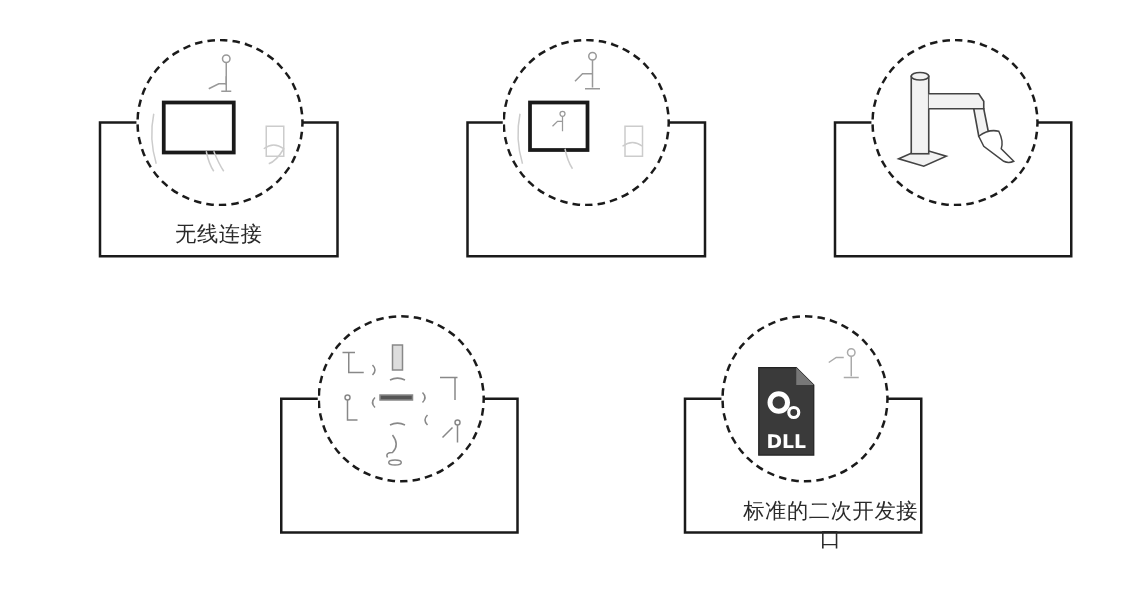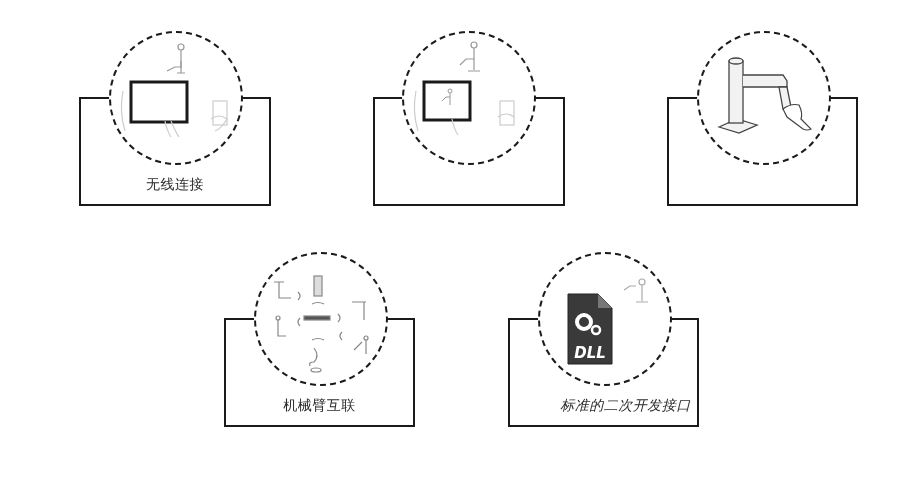--- a/index.html
+++ b/index.html
@@ -1,20 +1,20 @@
 <!DOCTYPE html>
 <html><head>
 <meta charset="utf-8">
 <style>
   html, body { margin:0; padding:0; background:#ffffff; }
   body { width:900px; height:481px; position:relative; overflow:hidden;
          font-family:"DejaVu Sans", "Liberation Sans", sans-serif; }
   .card { position:absolute; }
   .box { position:absolute; border:2px solid #1a1a1a; border-top:2px solid #1a1a1a; background:#fff; box-sizing:border-box; }
-  .label { position:absolute; left:0; right:0; text-align:center; font-size:14px; color:#2a2a2a; letter-spacing:0.5px; }
+  .label { position:absolute; left:0; right:0; text-align:center; font-size:17px; color:#2a2a2a; letter-spacing:0.5px; }
   .circle { position:absolute; width:134px; height:134px; border-radius:50%; border:2.5px dashed #1a1a1a; background:#fff; box-sizing:border-box; }
   .icon { position:absolute; left:0; top:0; width:134px; height:134px; }
 </style>
 </head>
 <body>
 
 <div class="card" style="left:79px;top:31px;width:192px;height:175px;">
   <div class="box" style="left:0;top:66px;width:192px;height:109px;"></div>
   <div class="circle" style="left:30px;top:0;"></div>
   <svg class="icon" style="left:30px;" viewBox="0 0 134 134">
@@ -80,24 +80,23 @@
       <circle cx="24" cy="66" r="2"></circle>
         <path d="M24 68 v16 h8"></path>
       <rect x="50" y="64" width="26" height="4" fill="#555"></rect>
       <path d="M60 96 q6 8 0 14 q-6 0 -4 4"></path>
         <ellipse cx="62" cy="118" rx="5" ry="2"></ellipse>
       <circle cx="112" cy="86" r="2"></circle>
         <path d="M112 88 v14 M100 98 l8 -8"></path>
       <path d="M44 40 q4 4 0 8 M46 66 q-4 4 0 8 M84 62 q4 4 0 8 M88 80 q-4 4 0 8 M58 52 q6 -3 12 0 M58 88 q6 -3 12 0"></path>
     </g>
   </svg>
-  <div class="label" style="top:145px;">机械臂互联</div>
 </div>
 
-<div class="card" style="left:508px;top:252px;width:191px;height:175px;font-style:italic;">
+<div class="card" style="left:547px;top:252px;width:191px;height:175px;">
   <div class="box" style="left:0;top:66px;width:191px;height:109px;"></div>
   <div class="circle" style="left:30px;top:0;"></div>
   <svg class="icon" style="left:30px;" viewBox="0 0 134 134">
     <path d="M30 42 h30 l14 14 v56 h-44 z" fill="#3a3a3a" stroke="#222" stroke-width="1"></path>
     <path d="M60 42 v14 h14" fill="#777"></path>
     <circle cx="46" cy="70" r="7" fill="none" stroke="#fff" stroke-width="4"></circle>
     <circle cx="58" cy="78" r="4" fill="none" stroke="#fff" stroke-width="2.5"></circle>
     <text x="52" y="106" text-anchor="middle" font-family="DejaVu Sans, sans-serif" font-weight="bold" font-size="15" fill="#fff">DLL</text>
     <g fill="none" stroke="#aaa" stroke-width="1.2">
       <circle cx="104" cy="30" r="3"></circle>

